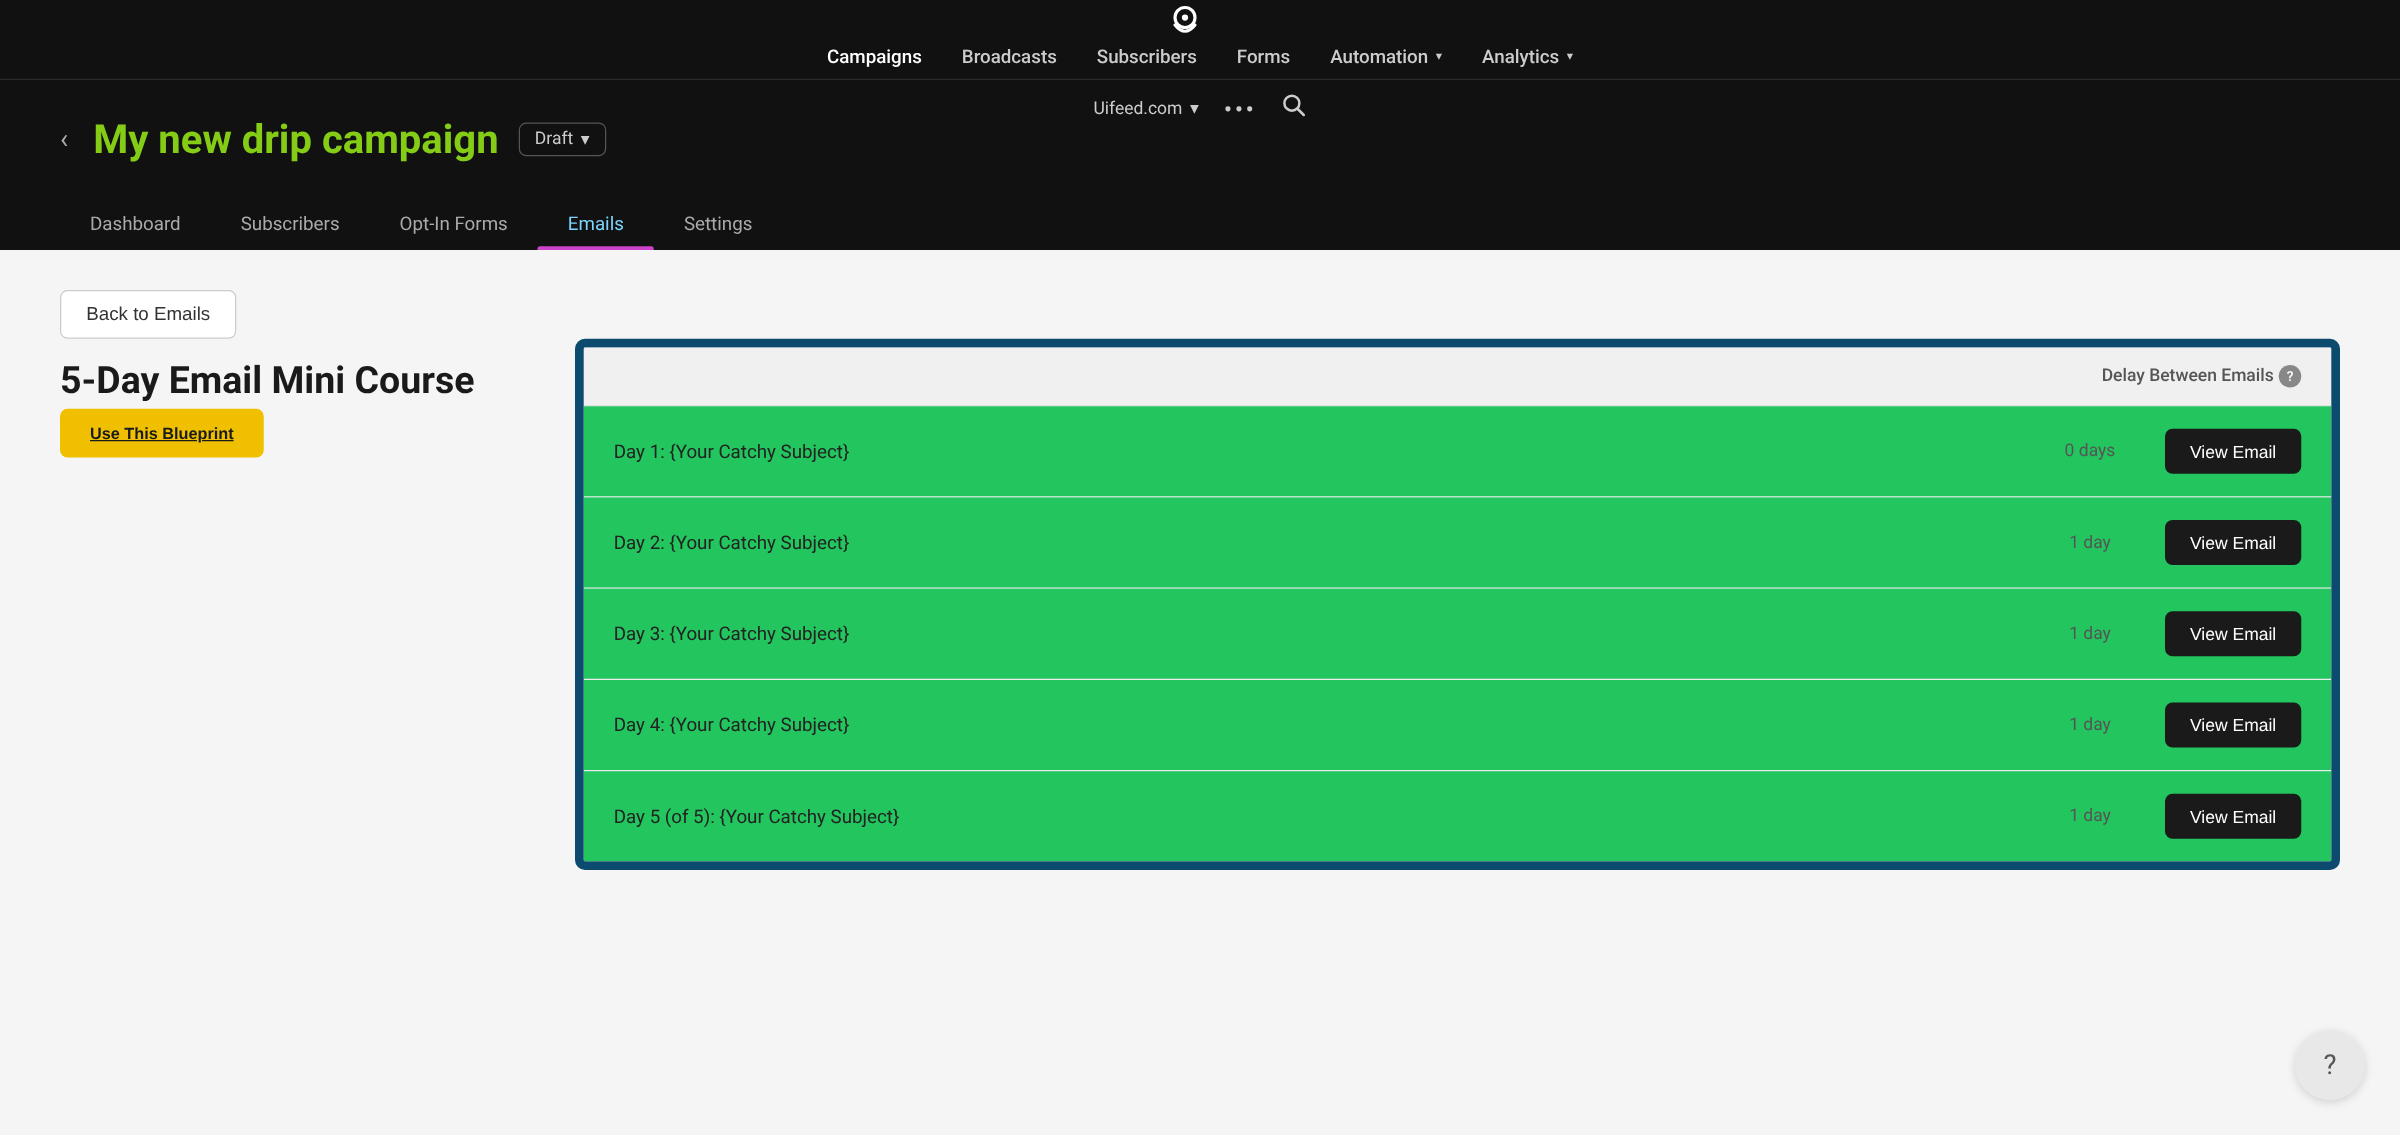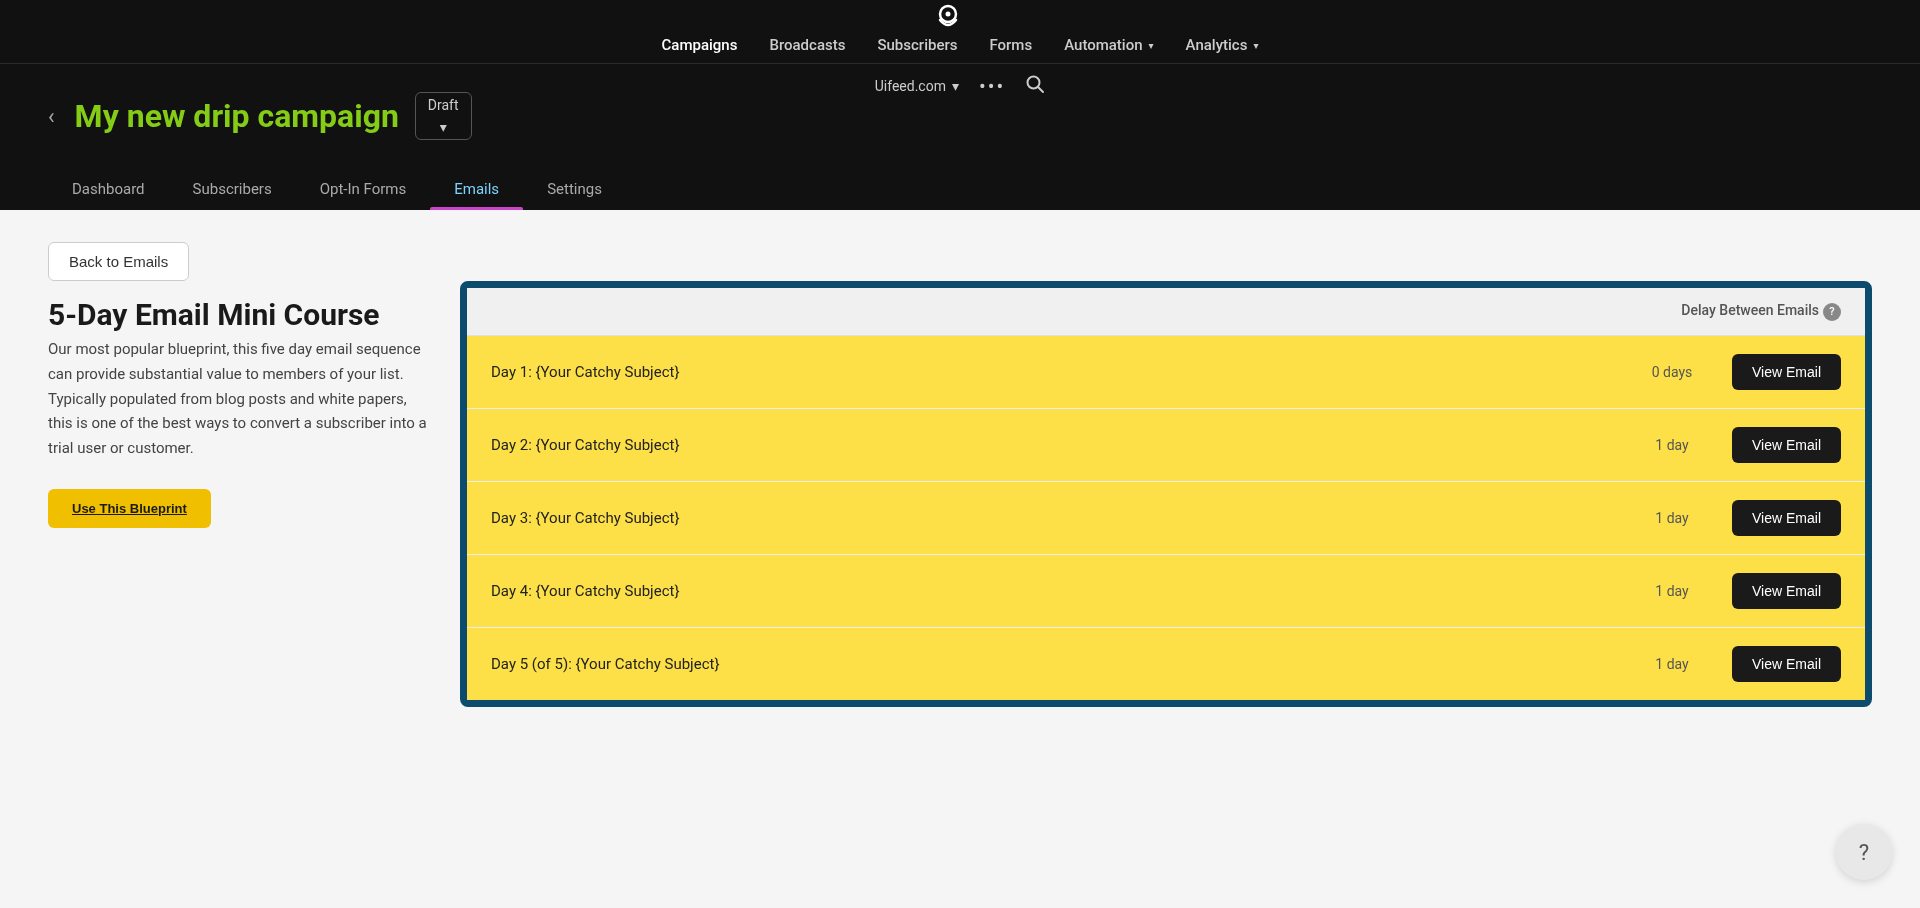--- a/index.html
+++ b/index.html
@@ -105,21 +105,20 @@
     .draft-badge {
       border: 1px solid #555555;
       border-radius: 6px;
       padding: 4px 12px;
       font-size: 14px;
       color: #cccccc;
       display: flex;
       align-items: center;
       gap: 6px;
       cursor: pointer;
-      flex-direction: column;
     }
 
     
     .sub-tabs {
       display: flex;
       gap: 0;
       border-top: none;
     }
     .sub-tab {
       padding: 12px 24px;
@@ -232,21 +231,21 @@
       font-size: 11px;
       margin-left: 4px;
       cursor: pointer;
     }
 
     .email-row {
       display: flex;
       align-items: center;
       padding: 18px 24px;
       border-bottom: 1px solid #eeeeee;
-      background: #fde047;
+      background: #22c55e;
     }
     .email-row:last-child {
       border-bottom: none;
     }
     .email-subject {
       flex: 1;
       font-size: 15px;
       color: #222222;
       font-weight: 400;
     }
@@ -345,21 +344,20 @@
   </div>
 </div>
 
 <div class="main-content">
   <button class="back-to-emails-btn">Back to Emails</button>
 
   <div class="content-grid">
 
     <div class="left-panel">
       <h2 class="blueprint-title">5-Day Email Mini Course</h2>
-      <p class="blueprint-desc">Our most popular blueprint, this five day email sequence can provide substantial value to members of your list. Typically populated from blog posts and white papers, this is one of the best ways to convert a subscriber into a trial user or customer.</p>
       <button class="use-blueprint-btn">Use This Blueprint</button>
     </div>
 
     <div class="email-table-container">
       <div class="table-header">
         <span class="delay-header-text">
           <span>Delay Between Emails</span><span class="question-mark">?</span>
         </span>
       </div>
 

